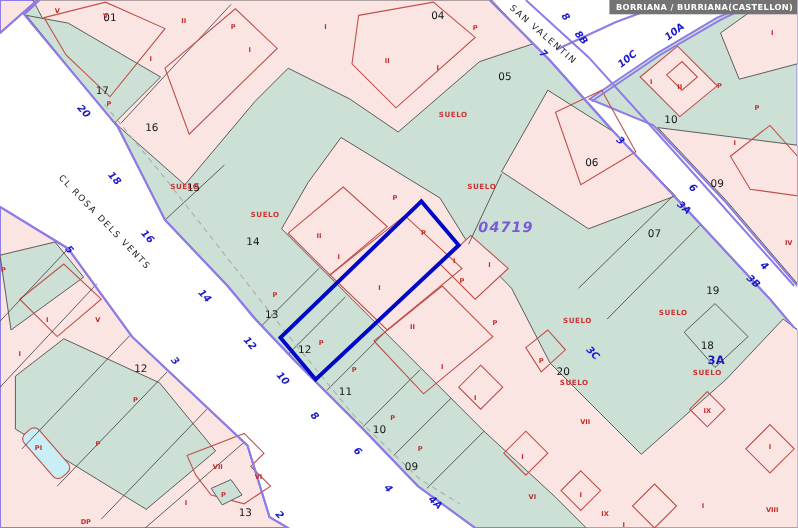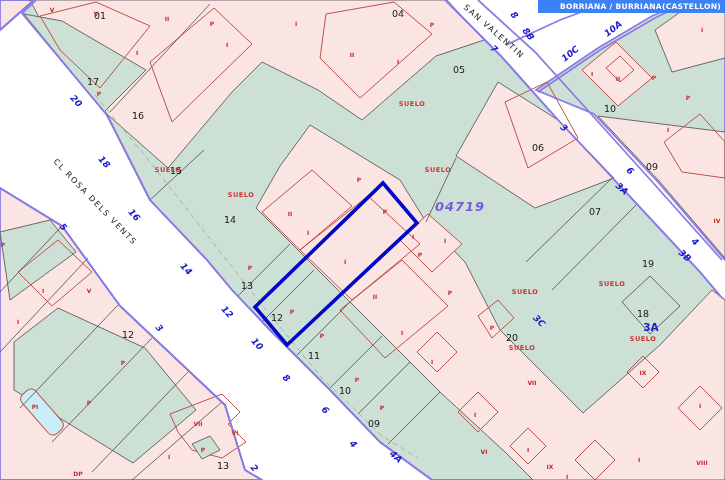--- a/index.html
+++ b/index.html
@@ -19,22 +19,22 @@
   .pool{fill:#c9eef5;stroke:#c0504a;stroke-width:1;}
   
   text{text-anchor:middle;}
   .lbl-parcel{font:9.5px "DejaVu Sans",sans-serif;fill:#161616;}
   .lbl-house{font:italic bold 9px "DejaVu Sans",sans-serif;fill:#1a1acc;}
   .lbl-house-big{font:bold 10.5px "DejaVu Sans",sans-serif;fill:#1a1acc;}
   .lbl-floor{font:bold 6px "DejaVu Sans",sans-serif;fill:#c22a2a;}
   .lbl-suelo{font:bold 6.5px "DejaVu Sans",sans-serif;fill:#cc3333;letter-spacing:.5px;}
   .lbl-street{font:8px "DejaVu Sans",sans-serif;fill:#222;letter-spacing:1.6px;text-anchor:start;}
   .lbl-ref{font:italic bold 13px "DejaVu Sans",sans-serif;fill:#7a5ad8;letter-spacing:1px;}
-  #banner{position:absolute;top:0;right:0;background:#3b82f6;color:#fff;
-          font:bold 7.5px "DejaVu Sans",sans-serif;padding:2px 4px 2px 22px;letter-spacing:.3px;}
+  #banner{position:absolute;top:0;right:0;background:#737373;color:#fff;
+          font:bold 7.5px "DejaVu Sans",sans-serif;padding:2px 4px 2px 6px;letter-spacing:.3px;}
 </style>
 </head>
 <body>
 
 <div id="stage">
   <svg id="map-svg" width="725" height="480" viewBox="0 0 725 480">
 
     <polygon class="green stroke-purple" points="36,0 445,0 500,55 558,120 622,188 700,272 722,298 725,300 725,480 432,480 380,442 330,390 270,330 232,290 207,260 150,200 107,115 22,13" style="stroke:#8d7ce6;fill:#cde0d5;"></polygon>
     <polygon class="green" points="536,90 598,48 652,16 690,0 725,0 725,260 658,182 594,114" style="stroke:#8d7ce6;stroke-width:1.8;"></polygon>
     <polygon class="pink" points="0,0 34,0 0,30" style="stroke:#8d7ce6;stroke-width:1.8;"></polygon>

